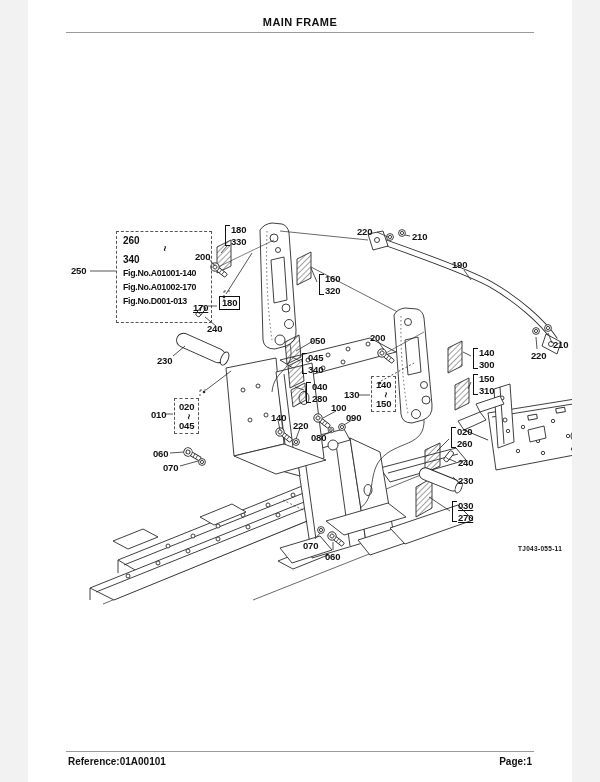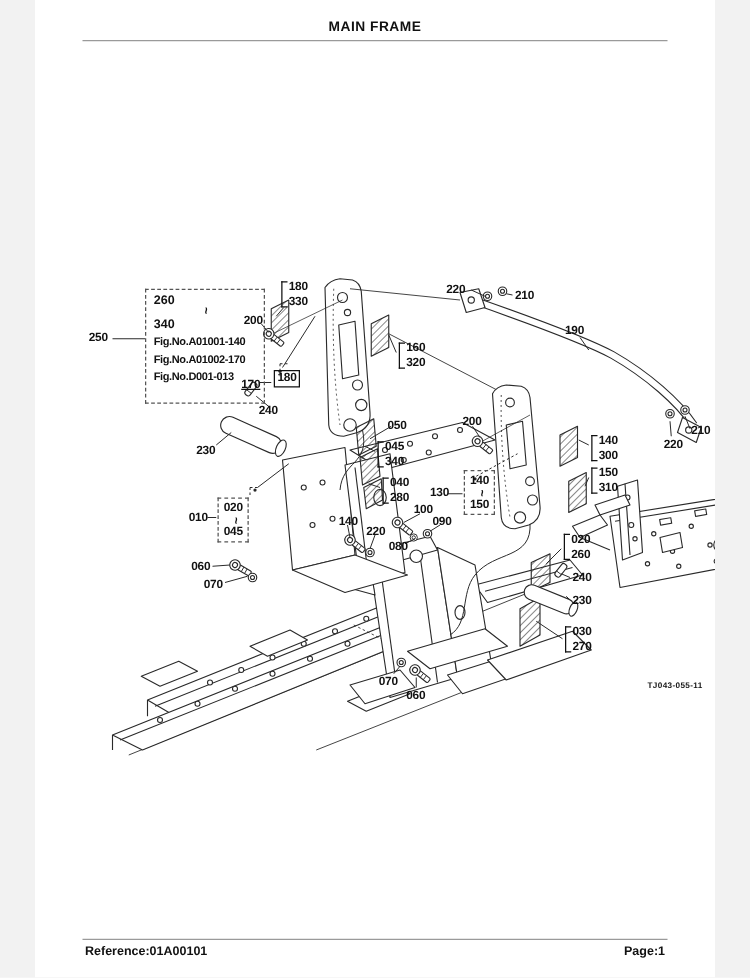--- a/index.html
+++ b/index.html
@@ -396,21 +396,21 @@
       <div class="callout bracket" style="left: 423px; top: 426px;">
         <span class="ln">020</span>
         <span class="ln">260</span>
       </div>
       <div class="callout plain" style="left: 430px; top: 457px;">
         <span class="ln">240</span>
       </div>
       <div class="callout plain" style="left: 430px; top: 475px;">
         <span class="ln">230</span>
       </div>
-      <div class="callout bracket" style="left: 424px; top: 500px;">
+      <div class="callout bracket" style="left: 424px; top: 500px; text-decoration: underline;">
         <span class="ln">030</span>
         <span class="ln">270</span>
       </div>
       <div class="callout plain" style="left: 275px; top: 540px;">
         <span class="ln">070</span>
       </div>
       <div class="callout plain" style="left: 297px; top: 551px;">
         <span class="ln">060</span>
       </div>
       <div class="callout plain" style="left: 43px; top: 265px; text-align: right;">

